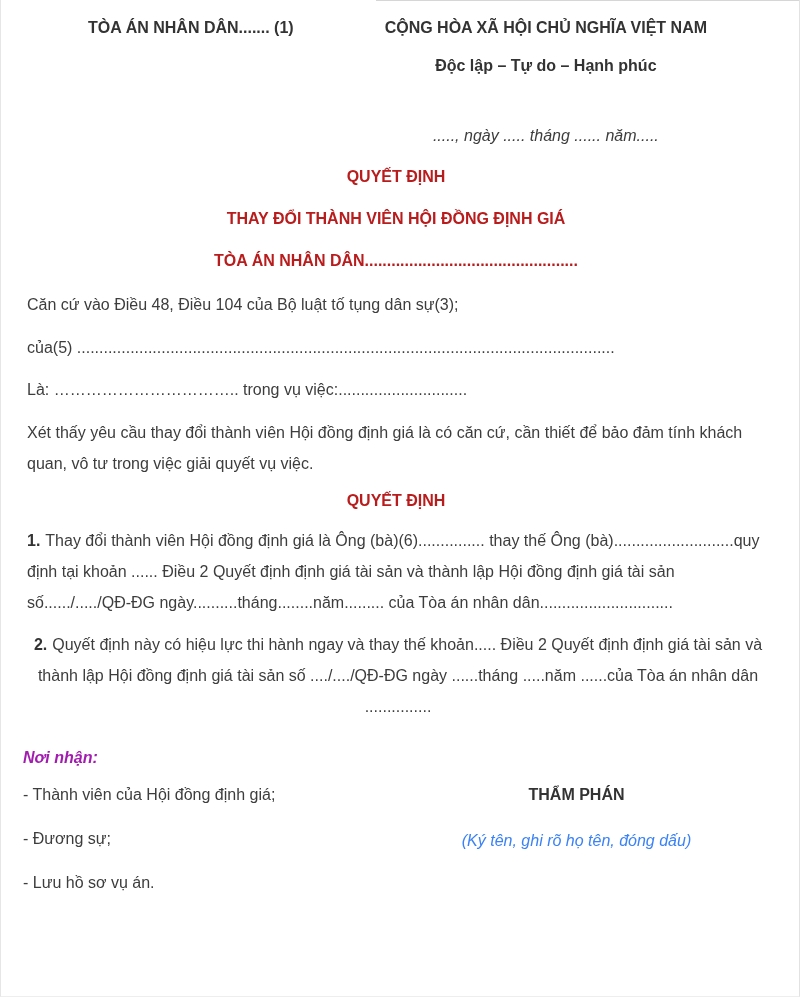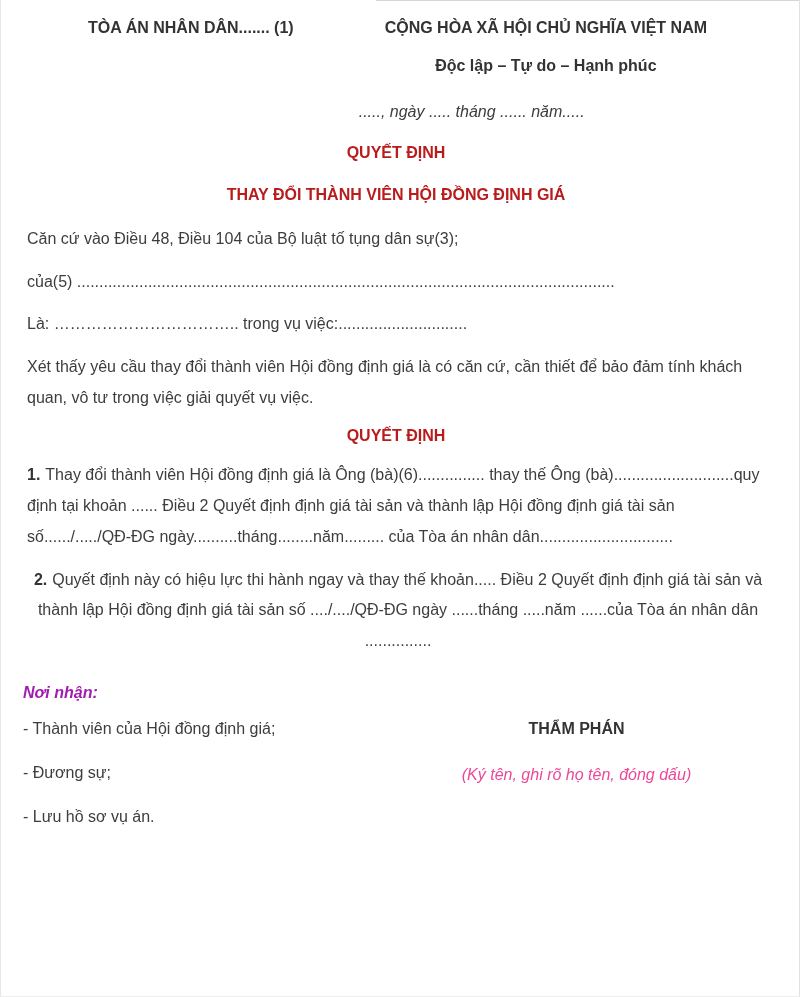--- a/index.html
+++ b/index.html
@@ -24,24 +24,24 @@
     position: absolute; top: 0; right: 0;
     width: 53%; height: 1px; background: #d6d6d6;
   }
   .bold { font-weight: bold; color: #333333; }
   .italic { font-style: italic; }
   .header { display: flex; margin-top: 4px; }
   .header-left  { width: 45%; text-align: center; }
   .header-right { width: 55%; text-align: center; padding-right: 36px; }
   .header .line2 { margin-top: 17px; }
   .date-line {
-    margin-top: 25px;
+    margin-top: 49px;
     margin-left: 45%;
     padding-right: 36px;
-    text-align: left;
+    text-align: center;
     font-style: italic;
   }
   .center-heading {
     text-align: center;
     font-weight: bold;
     color: #b91c1c;
     margin-top: 21px;
   }
   .content { margin-top: 18px; }
   .content p { margin: 0 0 12px 4px; line-height: 1.92; }
@@ -52,21 +52,21 @@
     margin-top: 26px;
     margin-bottom: 16px;
     font-weight: bold;
     font-style: italic;
     color: #a21caf;
   }
   .footer { display: flex; }
   .footer-left { width: 50%; }
   .footer-left .recipient { margin-bottom: 23px; line-height: 1.3; }
   .footer-right { width: 50%; text-align: center; padding-right: 12px; }
-  .footer-right .sig-note { margin-top: 25px; color: #ec4899; }
+  .footer-right .sig-note { margin-top: 25px; color: #3b82f6; }
 </style>
 </head>
 <body>
 
 <div class="page">
   <div class="top-artifact"></div>
 
   <div class="header">
     <div class="header-left">
       <div class="bold">TÒA ÁN NHÂN DÂN....... (1)</div>
@@ -74,20 +74,21 @@
     <div class="header-right">
       <div class="bold">CỘNG HÒA XÃ HỘI CHỦ NGHĨA VIỆT NAM</div>
       <div class="line2 bold">Độc lập – Tự do – Hạnh phúc</div>
     </div>
   </div>
 
   <div class="date-line">....., ngày ..... tháng ...... năm.....</div>
 
   <div class="center-heading">QUYẾT ĐỊNH</div>
   <div class="center-heading">THAY ĐỔI THÀNH VIÊN HỘI ĐỒNG ĐỊNH GIÁ</div>
+  <div class="center-heading">TÒA ÁN NHÂN DÂN................................................</div>
 
   <div class="content">
     <p>Căn cứ vào Điều 48, Điều 104 của Bộ luật tố tụng dân sự(3);</p>
     <p>của(5) .........................................................................................................................</p>
     <p>Là: …………………………….. trong vụ việc:.............................</p>
     <p>Xét thấy yêu cầu thay đổi thành viên Hội đồng định giá là có căn cứ, cần thiết để bảo đảm tính khách quan, vô tư trong việc giải quyết vụ việc.</p>
 
     <div class="center-heading decision-heading">QUYẾT ĐỊNH</div>
 
     <p class="item"><span class="bold num">1.</span><span>Thay đổi thành viên Hội đồng định giá là Ông (bà)(6)............... thay thế Ông (bà)...........................quy định tại khoản ...... Điều 2 Quyết định định giá tài sản và thành lập Hội đồng định giá tài sản số....../...../QĐ-ĐG ngày..........tháng........năm......... của Tòa án nhân dân..............................</span></p>

